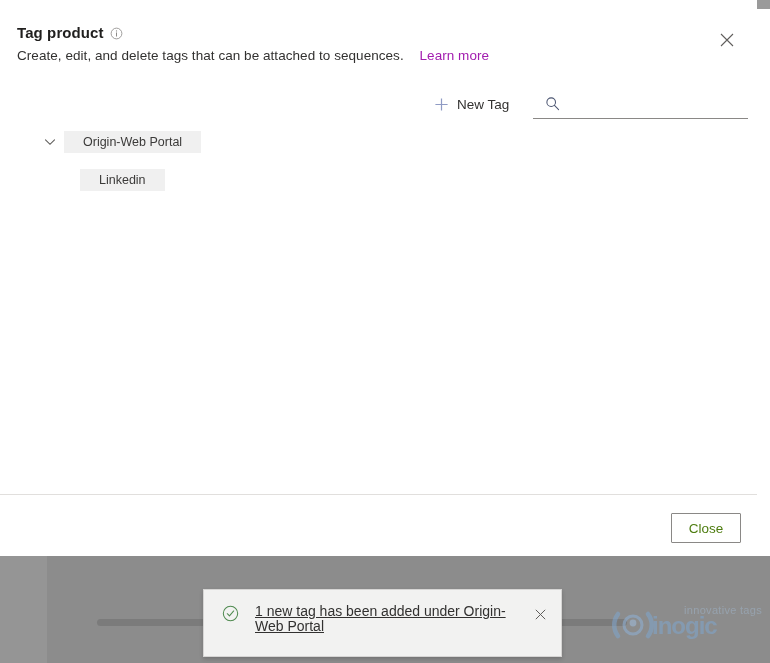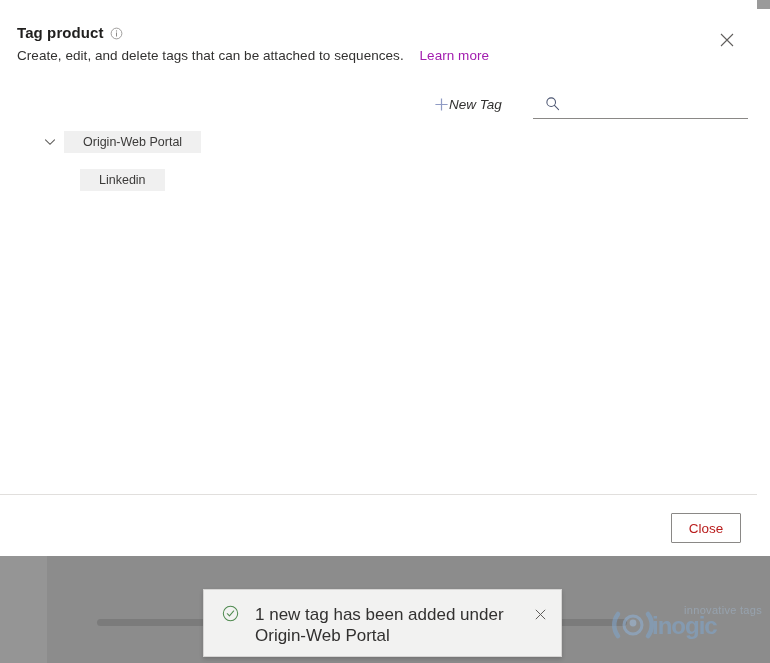--- a/index.html
+++ b/index.html
@@ -146,27 +146,26 @@
     left: 0; top: 88px;
     width: 757px;
     height: 36px;
   }
   .new-tag-btn {
     position: absolute;
     left: 426px; top: 0;
     height: 32px;
     display: flex;
     align-items: center;
-    gap: 0;
+    gap: 8px;
     padding: 0 8px;
     cursor: pointer;
     background: transparent;
     border: none;
     font-family: inherit;
-    font-style: italic;
   }
   .plus-icon {
     width: 15px; height: 15px;
     display: block;
   }
   .new-tag-label {
     font-size: 13.5px;
     color: #323130;
   }
   .search-wrap {
@@ -244,21 +243,21 @@
     border-top: 1px solid #e1dfdd;
   }
   .close-btn {
     position: absolute;
     right: 16px; top: 18px;
     width: 70px; height: 30px;
     background: #ffffff;
     border: 1px solid #8a8886;
     font-family: inherit;
     font-size: 13.5px;
-    color: #b91c1c;
+    color: #4d7c0f;
     cursor: pointer;
     border-radius: 1px;
   }
 
   
   .toast {
     position: absolute;
     left: 203px; top: 589px;
     width: 359px;
     height: 68px;
@@ -271,24 +270,25 @@
     padding: 14px 10px 0 18px;
   }
   .toast-icon {
     width: 17px; height: 17px;
     flex: none;
     margin-top: 1px;
   }
   .toast-msg {
     flex: 1;
     margin-left: 16px;
-    font-size: 17px;
-    line-height: 21px;
+    font-size: 14px;
+    line-height: 15px;
     color: #323130;
     padding-right: 8px;
+    text-decoration: underline;
   }
   .toast-close {
     width: 22px; height: 22px;
     display: flex;
     align-items: center;
     justify-content: center;
     cursor: pointer;
     flex: none;
     margin-top: -1px;
   }

